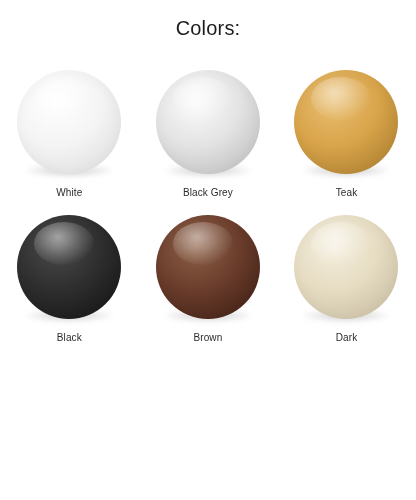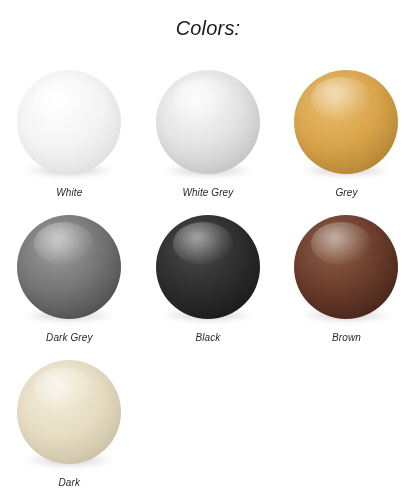--- a/index.html
+++ b/index.html
@@ -12,21 +12,20 @@
     background: #ffffff;
     font-family: "Liberation Sans", sans-serif;
     overflow: hidden;
   }
 
   #page {
     position: relative;
     width: 416px;
     height: 500px;
     background: #ffffff;
-    font-style: italic;
   }
 
   #page-title {
     position: absolute;
     top: 17px;
     left: 0;
     width: 416px;
     text-align: center;
     font-size: 20px;
     font-weight: 400;
@@ -140,41 +139,31 @@
         <div class="swatch-label">White</div>
       </div>
       <div class="swatch-cell">
         <div class="sphere-wrap">
           <div class="sphere-shadow"></div>
           <div class="sphere" style="background: radial-gradient(circle at 38% 30%, rgb(251, 251, 251) 0%, rgb(227, 227, 227) 46%, rgb(188, 188, 188) 92%, rgb(188, 188, 188) 100%);">
             <div class="gloss"></div>
             <div class="rim"></div>
           </div>
         </div>
-        <div class="swatch-label">White Grey</div>
+        <div class="swatch-label">Black Grey</div>
       </div>
       <div class="swatch-cell">
         <div class="sphere-wrap">
           <div class="sphere-shadow"></div>
           <div class="sphere" style="background: radial-gradient(circle at 38% 30%, rgb(233, 190, 114) 0%, rgb(217, 164, 74) 46%, rgb(169, 125, 46) 92%, rgb(169, 125, 46) 100%);">
             <div class="gloss"></div>
             <div class="rim"></div>
           </div>
         </div>
-        <div class="swatch-label">Grey</div>
-      </div>
-      <div class="swatch-cell">
-        <div class="sphere-wrap">
-          <div class="sphere-shadow"></div>
-          <div class="sphere" style="background: radial-gradient(circle at 38% 30%, rgb(157, 157, 157) 0%, rgb(117, 117, 117) 46%, rgb(68, 68, 68) 92%, rgb(68, 68, 68) 100%);">
-            <div class="gloss"></div>
-            <div class="rim"></div>
-          </div>
-        </div>
-        <div class="swatch-label">Dark Grey</div>
+        <div class="swatch-label">Teak</div>
       </div>
       <div class="swatch-cell">
         <div class="sphere-wrap">
           <div class="sphere-shadow"></div>
           <div class="sphere" style="background: radial-gradient(circle at 38% 30%, rgb(74, 74, 74) 0%, rgb(46, 46, 46) 46%, rgb(20, 20, 20) 92%, rgb(20, 20, 20) 100%);">
             <div class="gloss"></div>
             <div class="rim"></div>
           </div>
         </div>
         <div class="swatch-label">Black</div>

